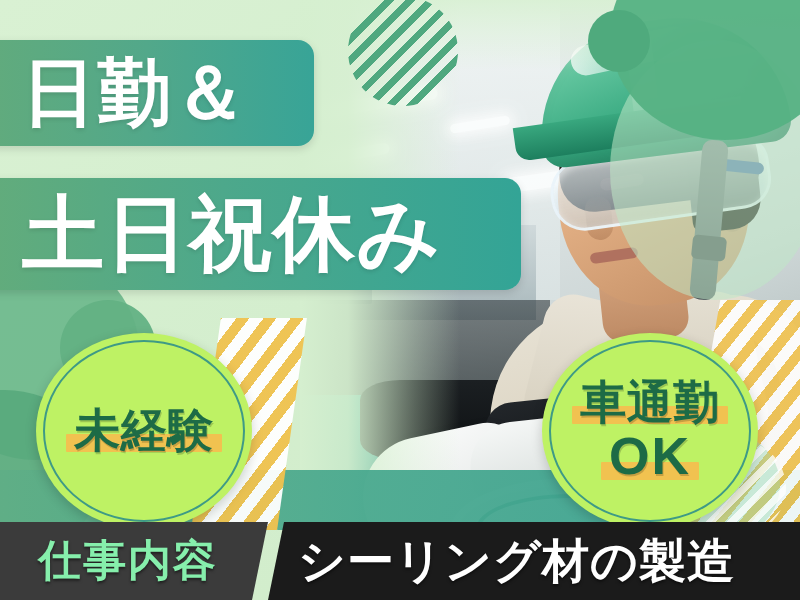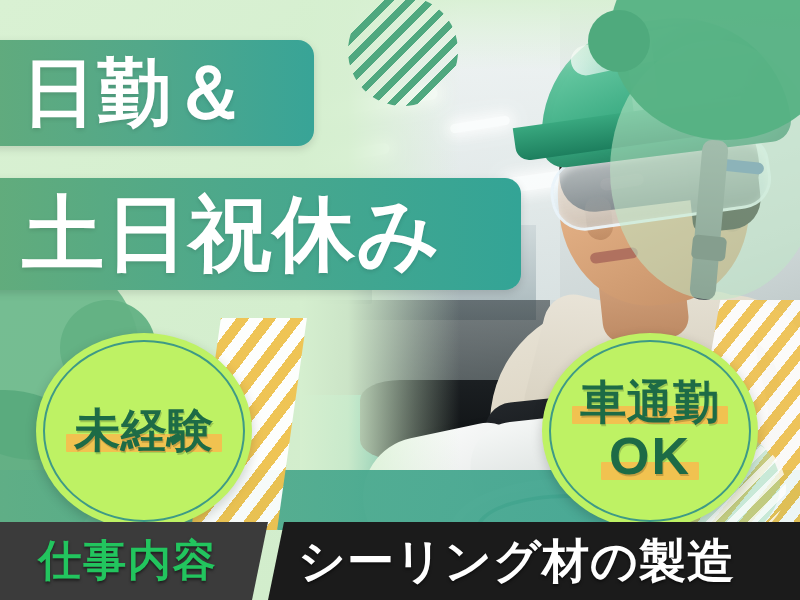--- a/index.html
+++ b/index.html
@@ -184,21 +184,21 @@
   .b3 .tx.ok{font-size:52px;letter-spacing:.04em;}
 
   
   .bottom{position:absolute;left:0;top:522px;width:800px;height:78px;}
   .bt-left{position:absolute;left:0;top:0;width:268px;height:78px;background:#3b3b3b;
     clip-path:polygon(0 0,268px 0,252px 78px,0 78px);
     display:flex;align-items:center;justify-content:center;}
   .bt-right{position:absolute;left:268px;top:0;width:548px;height:78px;background:#1b1b1b;
     clip-path:polygon(16px 0,548px 0,548px 78px,0 78px);
     display:flex;align-items:center;padding-left:30px;box-sizing:border-box;}
-  .bt-left span{color:#22c55e;font-size:43px;font-weight:700;letter-spacing:.04em;
+  .bt-left span{color:#86efac;font-size:43px;font-weight:700;letter-spacing:.04em;
     text-shadow:0 2px 3px rgba(0,0,0,.5);padding-right:12px;}
   .bt-right span{color:#fff;font-size:47px;font-weight:700;letter-spacing:.02em;
     white-space:nowrap;text-shadow:0 2px 3px rgba(0,0,0,.5);}
 </style>
 </head>
 <body>
 
 <div id="stage">
 
   <div class="bg-base"></div>

